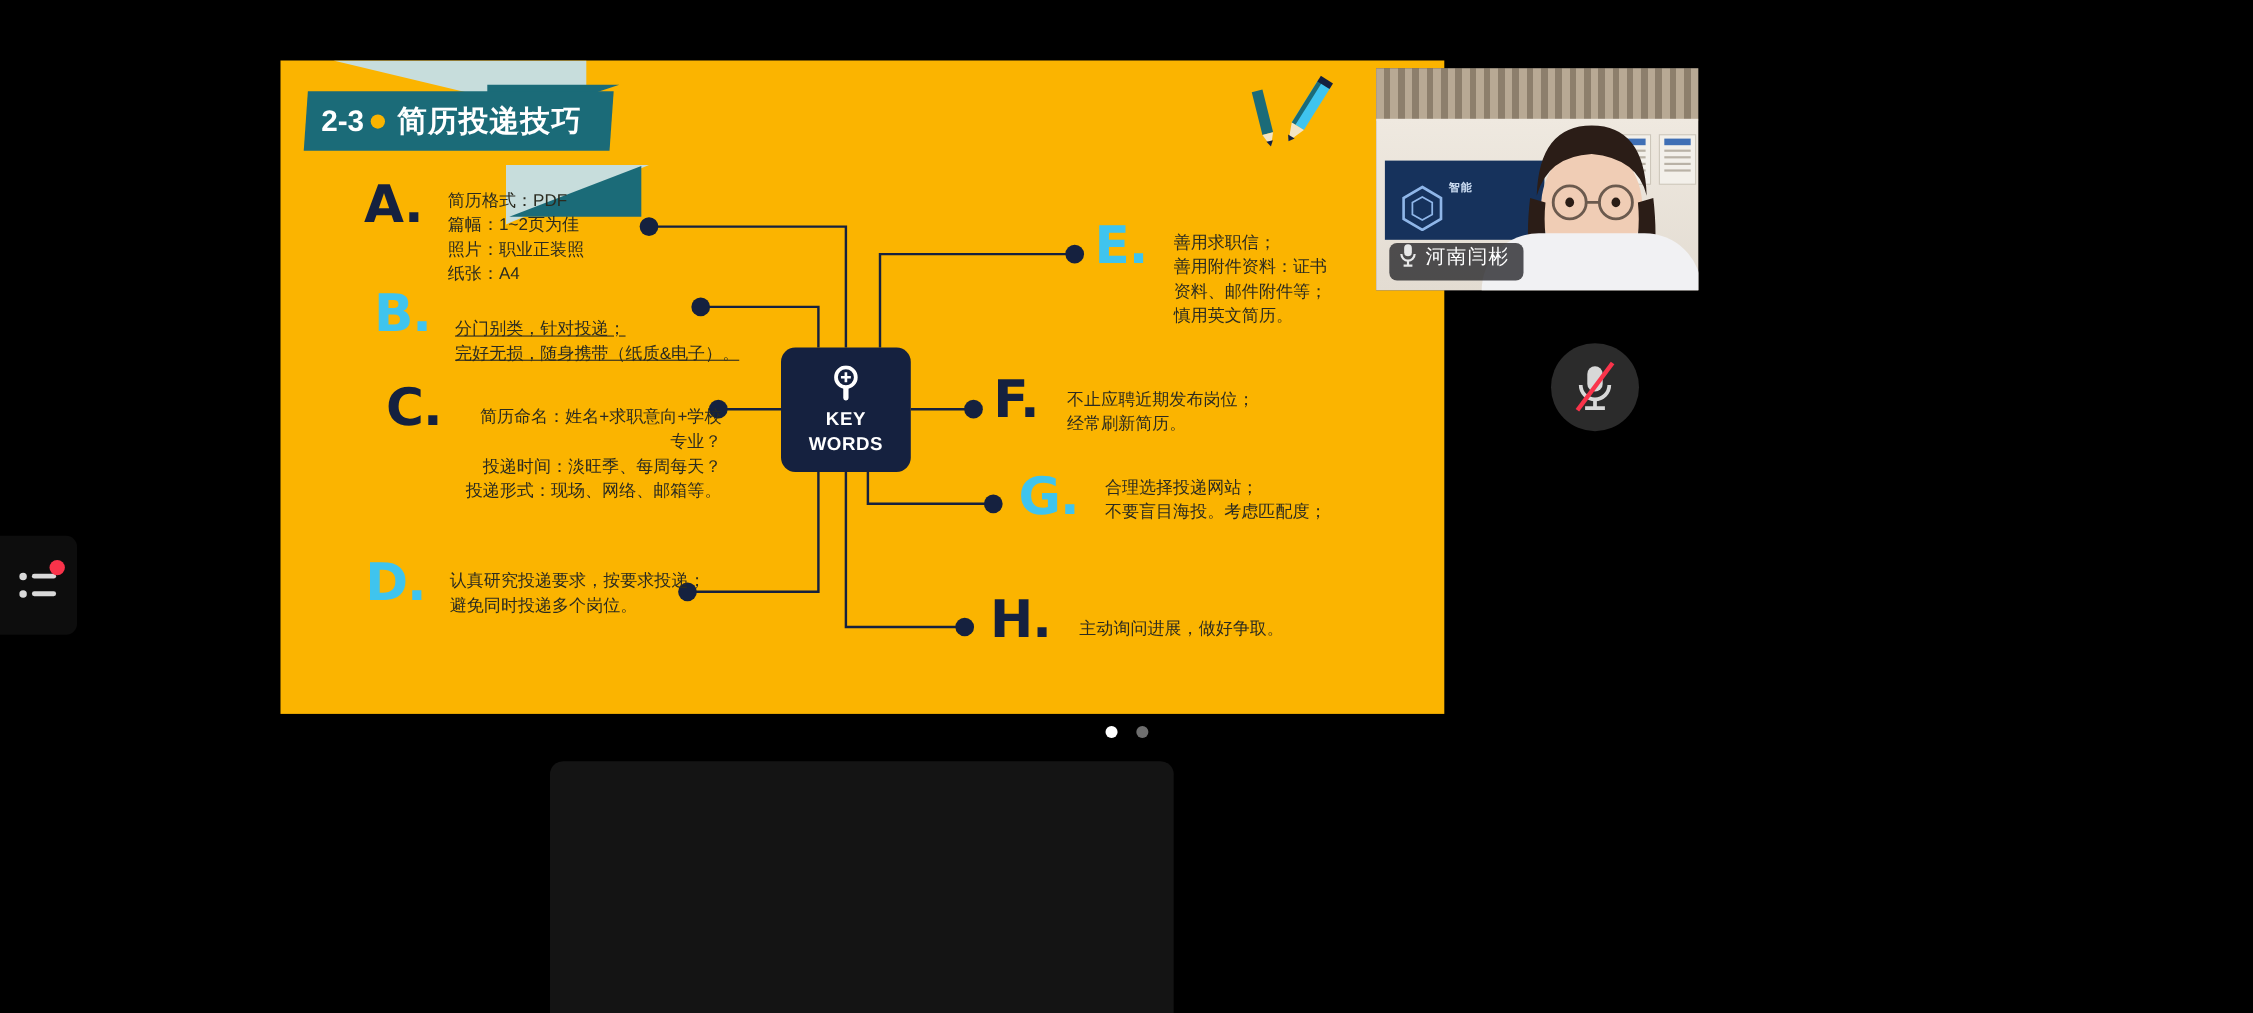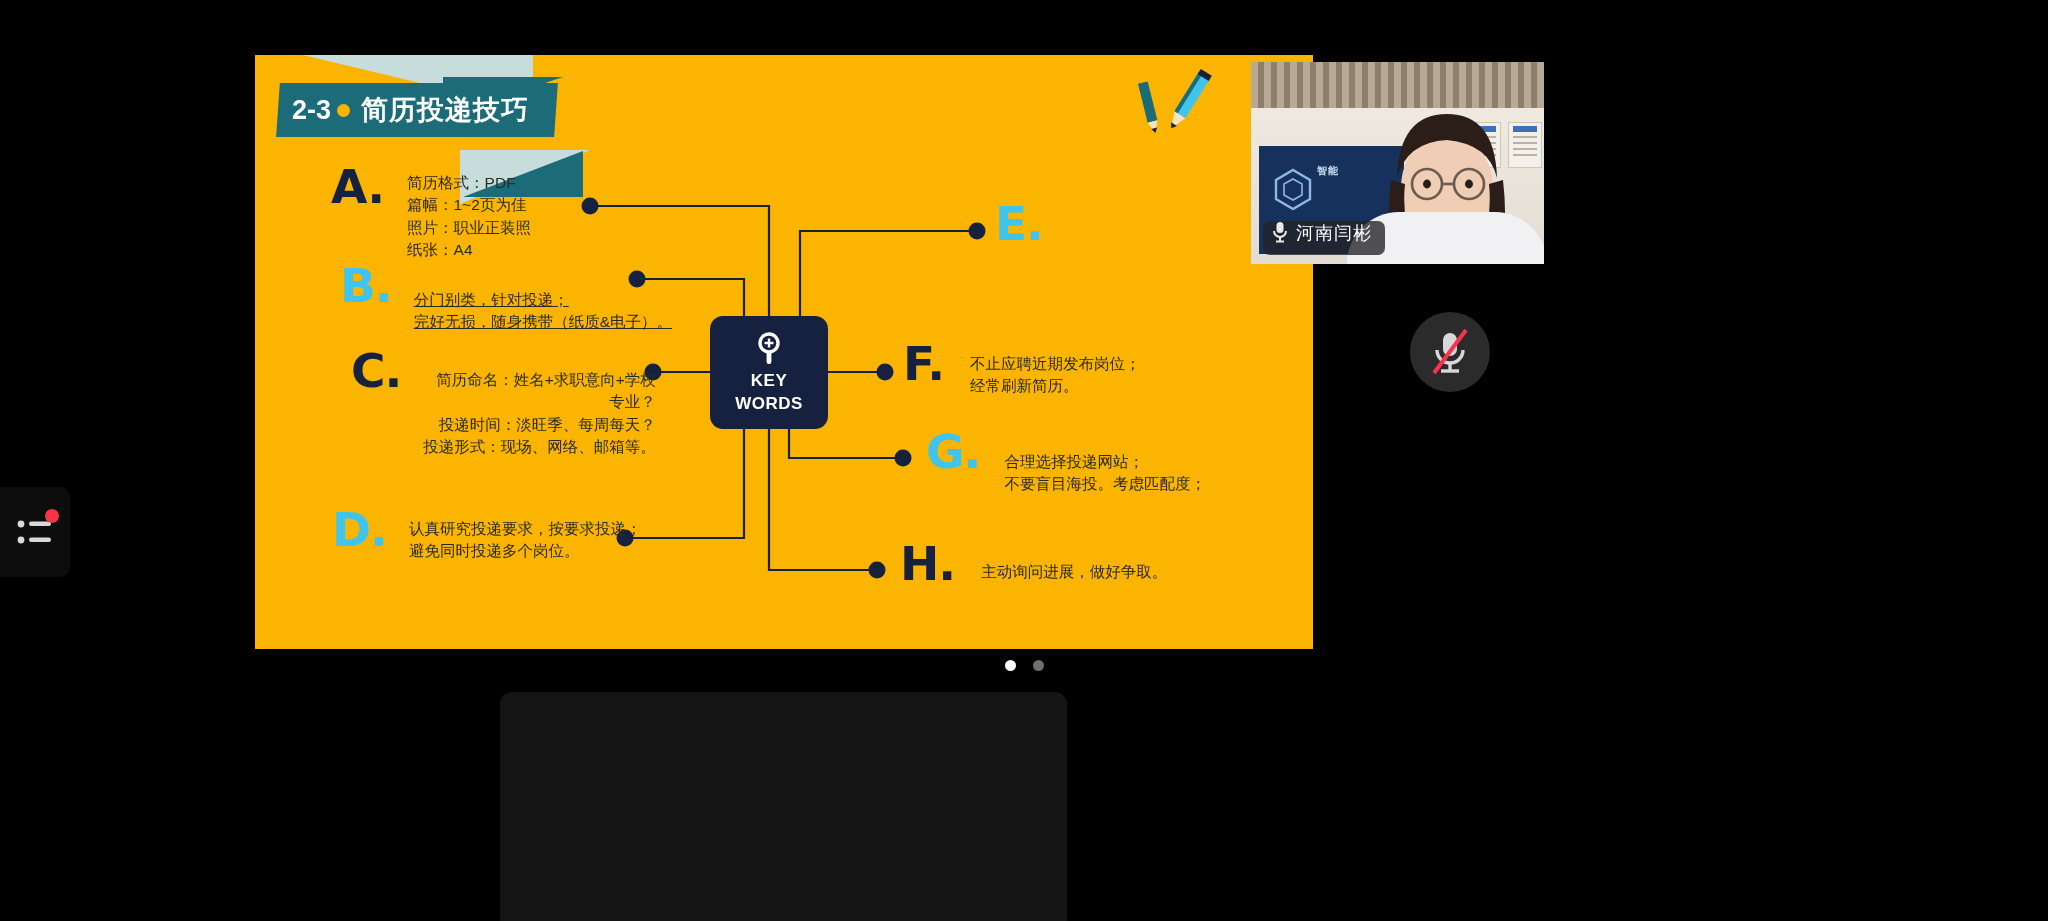--- a/index.html
+++ b/index.html
@@ -76,38 +76,38 @@
   .it-c { left:96px;  top:297px; }
   .it-c .txt { margin-left:22px; margin-top:17px;text-align:right; }
   .it-d { left:77px;  top:456px; }
   .it-d .txt { margin-left:22px; margin-top:7px; }
 
   .it-e { left:740px; top:150px; }
   .it-e .txt { margin-left:24px; margin-top:5px; }
   .it-f { left:648px; top:290px; }
   .it-f .txt { margin-left:26px; margin-top:8px; }
   .it-g { left:671px; top:378px; }
-  .it-g .txt { margin-left:24px; margin-top:18px; }
+  .it-g .txt { margin-left:24px; margin-top:0;font-family:Liberation Mono, monospace; }
   .it-h { left:645px; top:490px; }
   .it-h .txt { margin-left:26px; margin-top:16px; }
 
   
   .dots { position:absolute; left:0; top:660px; width:2048px;
     display:flex; justify-content:center; gap:17px; }
   .dot { width:11px; height:11px; border-radius:50%; background:#6e6e6e; }
   .dot.active { background:#fff; }
 
   
   #cam { position:absolute; left:1251px; top:62px; width:293px; height:202px;
     overflow:hidden; background:#6d655d; }
   .cam-ceiling { position:absolute; left:0; top:0; width:100%; height:48px;
     background:repeating-linear-gradient(90deg,#b8a994 0 7px,#8d7f6c 7px 13px); }
   .cam-wall { position:absolute; left:0; top:46px; width:100%; height:156px;
     background:linear-gradient(#efe9e0,#e3dcd2); }
-  .cam-banner { position:absolute; left:8px; top:84px; width:145px; height:108px;
+  .cam-banner { position:absolute; left:8px; top:84px; width:145px; height:72px;
     background:#16325c;text-align:center; }
   .cam-banner .hex { position:absolute; left:14px; top:22px; width:40px; height:42px; }
   .cam-banner .cn { position:absolute; left:58px; top:18px; color:#cfe0f5;
     font-size:10px; font-weight:bold; letter-spacing:1px;}
   .cam-post { position:absolute; width:34px; height:46px; background:#f3f0ea;
     border:1px solid #cdc6ba; top:60px; }
   .cam-post .ln { height:2px; background:#b9b2a6; margin:4px 4px 0 4px;}
   .cam-post .hd { height:6px; background:#3f6fb5; margin:3px 4px 2px 4px;}
   .cam-person { position:absolute; left:110px; top:30px; width:172px; height:172px; }
   .cam-shoulder { position:absolute; left:96px; bottom:0; width:200px; height:52px;
@@ -239,20 +239,26 @@
   <div class="item it-d">
     <div class="letter cyan">D.</div>
     <div class="txt">
       <div>认真研究投递要求，按要求投递；</div>
       <div>避免同时投递多个岗位。</div>
     </div>
   </div>
 
   <div class="item it-e">
     <div class="letter cyan">E.</div>
+    <div class="txt">
+      <div>善用求职信；</div>
+      <div>善用附件资料：证书</div>
+      <div>资料、邮件附件等；</div>
+      <div>慎用英文简历。</div>
+    </div>
   </div>
 
   <div class="item it-f">
     <div class="letter dark">F.</div>
     <div class="txt">
       <div>不止应聘近期发布岗位；</div>
       <div>经常刷新简历。</div>
     </div>
   </div>
 

